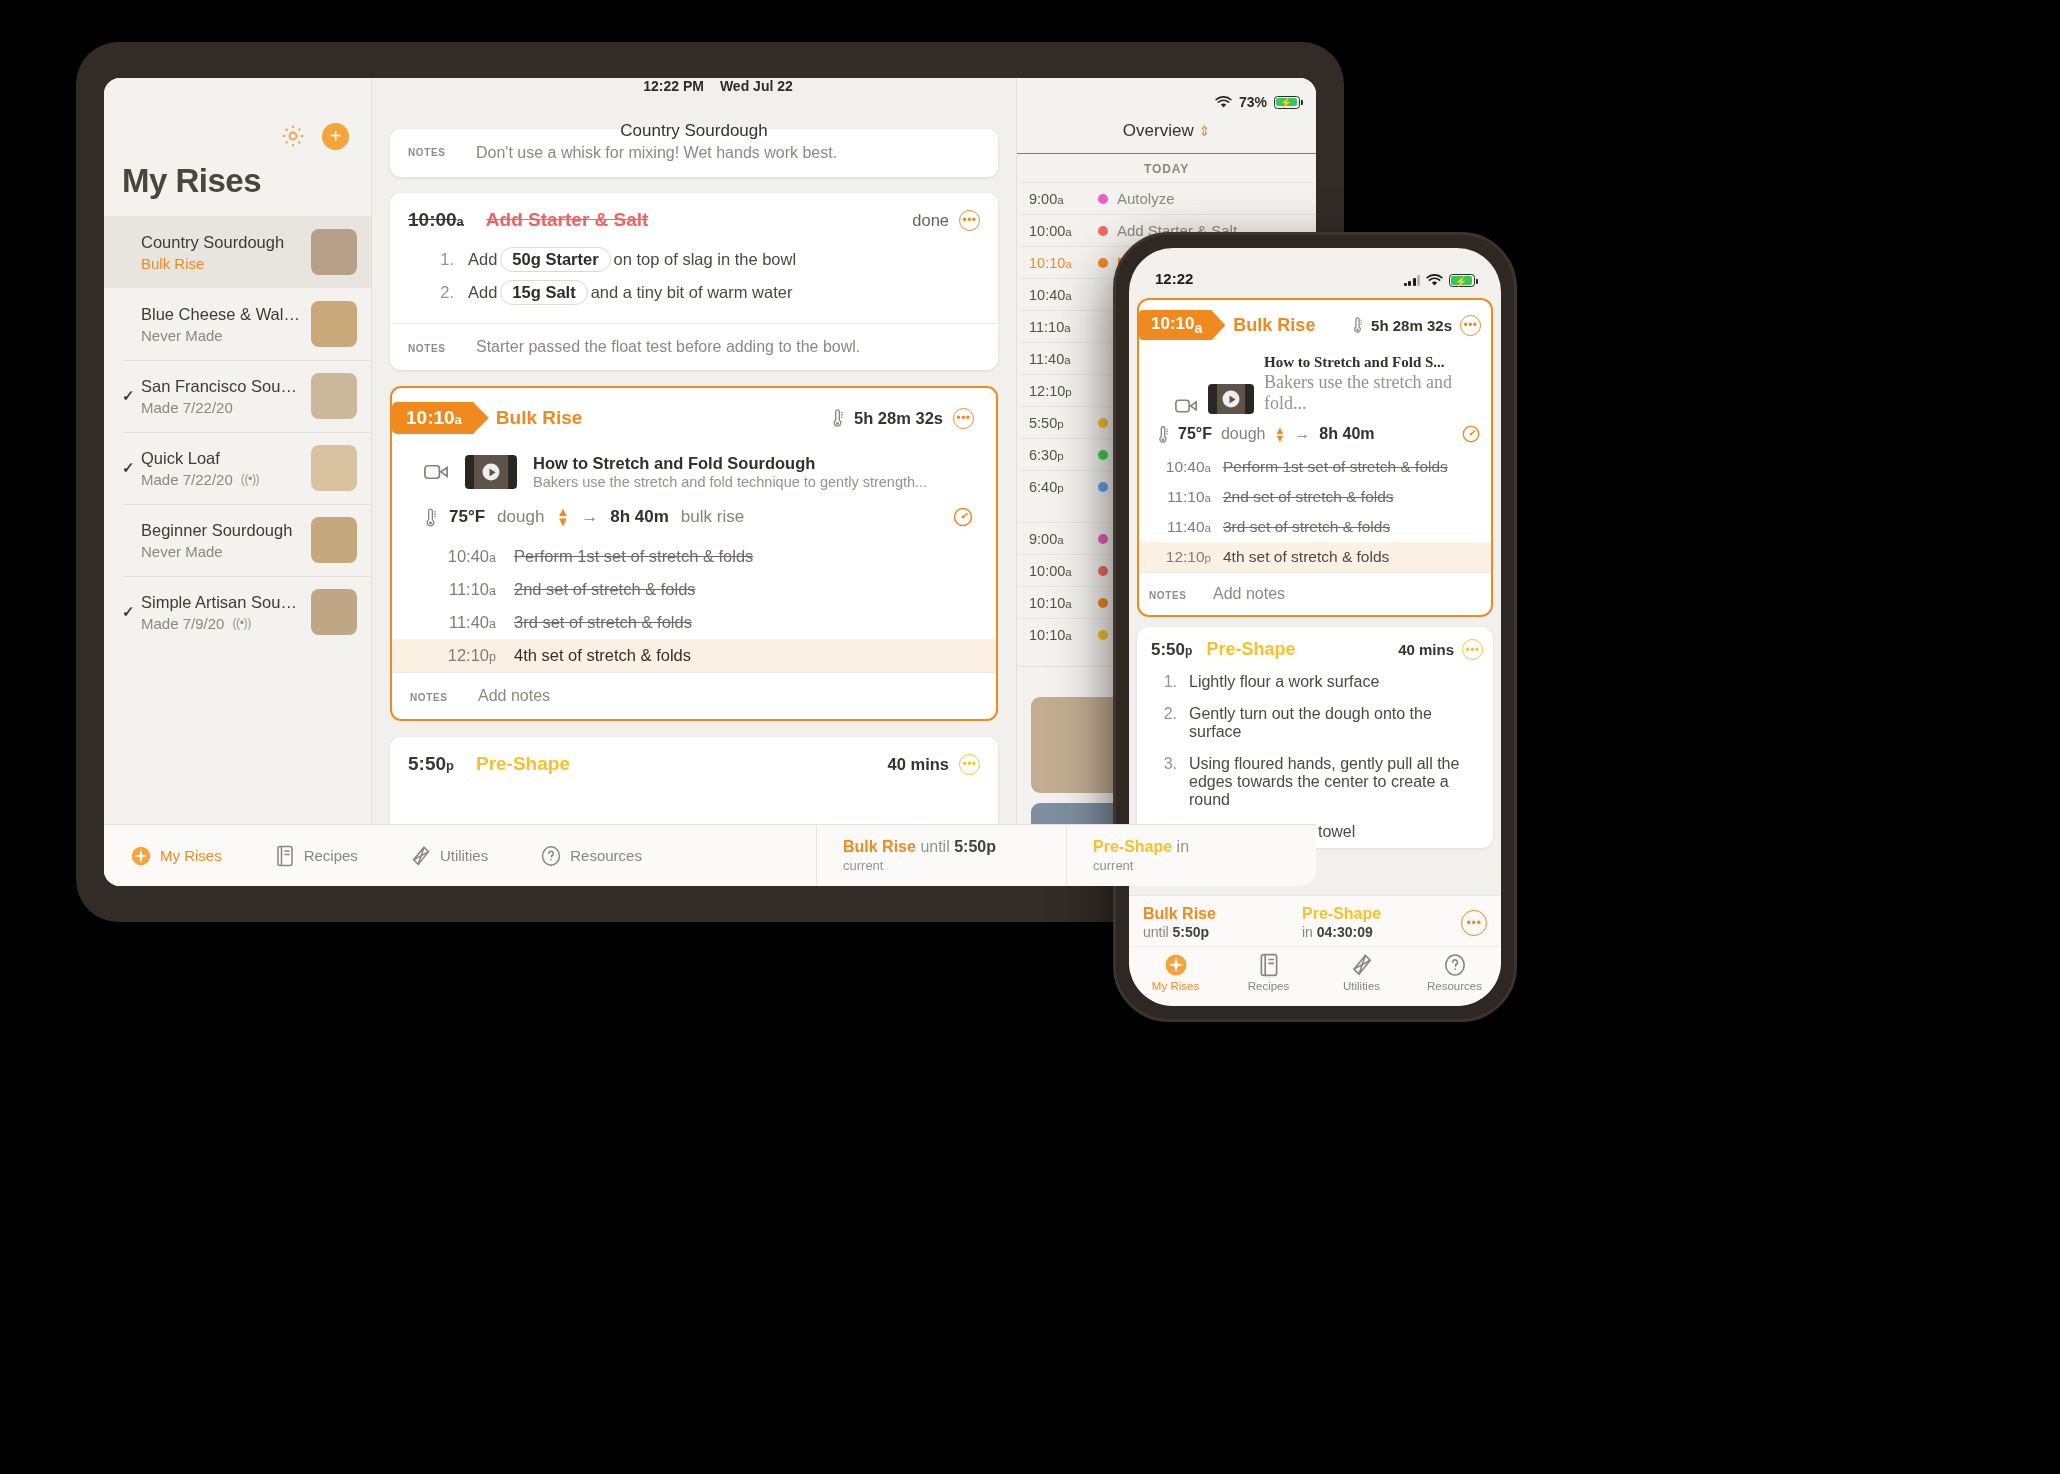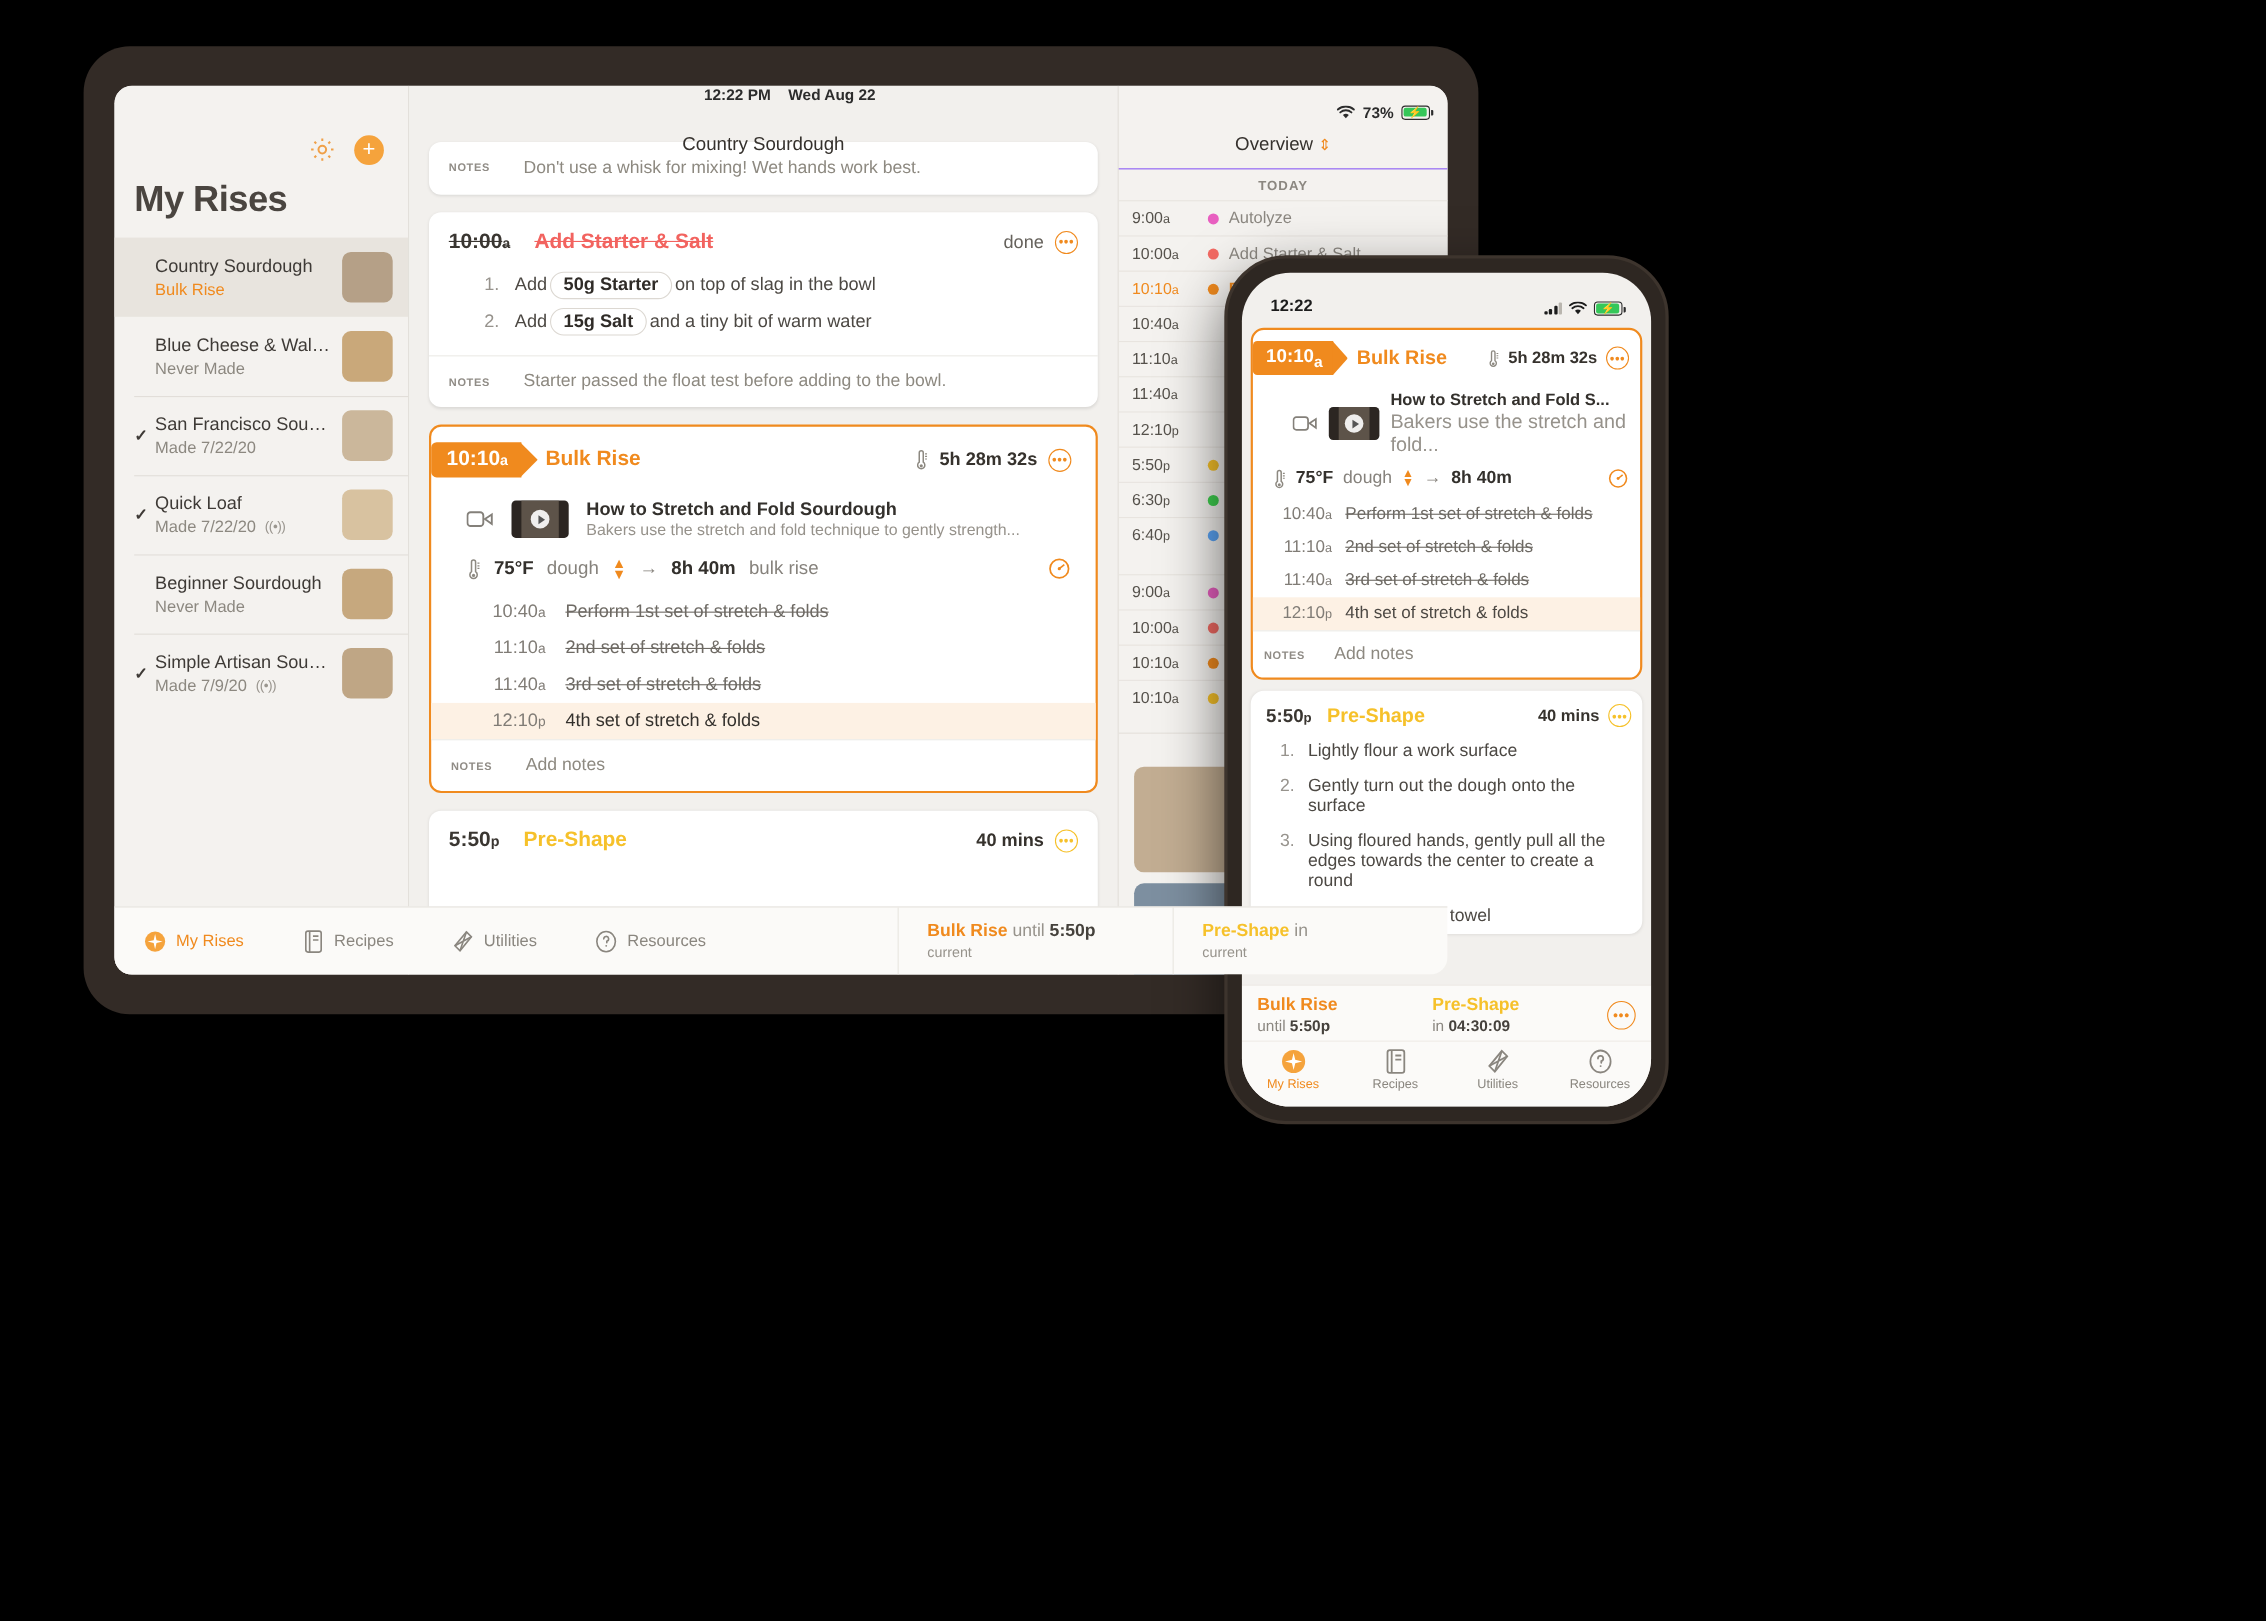--- a/index.html
+++ b/index.html
@@ -150,21 +150,21 @@
   .bars { display:flex; align-items:flex-end; gap:1.5px; height:11px; }
   .bars i { width:3px; background:#1c1c1c; border-radius:1px; }
   .p-card { margin:8px 8px 0; background:#fff; border:2px solid #f08a1e; border-radius:12px; }
   .p-head { display:flex; align-items:center; padding:10px 10px 8px 0; }
   .p-tag { background:#f08a1e; color:#fff; font-size:17px; font-weight:bold; padding:4px 10px 4px 12px;
      position:relative; border-radius:4px 0 0 4px; margin-left:0; }
   .p-tag::after { content:""; position:absolute; right:-13px; top:0; bottom:0; width:14px; background:#f08a1e;
      clip-path:polygon(0 0,100% 50%,0 100%); }
   .p-name { font-size:18px; font-weight:bold; margin-left:21px; }
   .p-right { margin-left:auto; display:flex; align-items:center; gap:8px; font-size:15px; color:#5f5b55; }
-  .p-vid { display:flex; align-items:center; gap:10px; padding:6px 10px 4px 36px; }
+  .p-vid { display:flex; align-items:flex-end; gap:10px; padding:6px 10px 4px 36px;font-family:Liberation Serif, serif; }
   .p-temp { display:flex; align-items:center; gap:9px; padding:6px 10px 8px 44px; font-size:16px; color:#33302c; }
   .p-srow { display:flex; gap:12px; padding:6px 10px 6px 10px; font-size:15.5px; align-items:center; }
   .p-srow.cur { background:#fdf1e4; }
   .p-stime { color:#807c76; width:62px; flex:0 0 62px; text-align:right; }
   .p-stime sub { font-size:11.5px; vertical-align:baseline; }
   .p-notes { border-top:1px solid #eceae6; display:flex; align-items:center; gap:14px; padding:12px 10px; }
   .p-card2 { margin:10px 8px 0; background:#fff; border-radius:12px; box-shadow:0 1px 3px rgba(0,0,0,.08); }
   .p-head2 { display:flex; align-items:center; padding:12px 10px 6px 14px; }
   .p-t2 { font-size:17px; font-weight:bold; color:#3a3631; }
   .p-t2 sub { font-size:12px; vertical-align:baseline; }
@@ -186,21 +186,21 @@
 <body>
 
 <div class="stage">
 
   <div class="tablet">
    <div class="tablet-screen">
 
     <div class="t-status">
       <div class="left">
         <span>12:22 PM</span>
-        <span>Wed Aug 22</span>
+        <span>Wed Jul 22</span>
       </div>
       <div class="right">
         <span>
           <svg width="17" height="13" viewBox="0 0 17 13">
                 <path d="M8.5 11.6 5.8 8.6a4.2 4.2 0 0 1 5.4 0z" fill="#2c2c2c"></path>
                 <path d="M3.4 6.2a7.7 7.7 0 0 1 10.2 0" stroke="#2c2c2c" stroke-width="1.7" fill="none" stroke-linecap="round"></path>
                 <path d="M1.2 3.6a11 11 0 0 1 14.6 0" stroke="#2c2c2c" stroke-width="1.7" fill="none" stroke-linecap="round"></path>
               </svg>
         </span>
         <span>73%</span>

